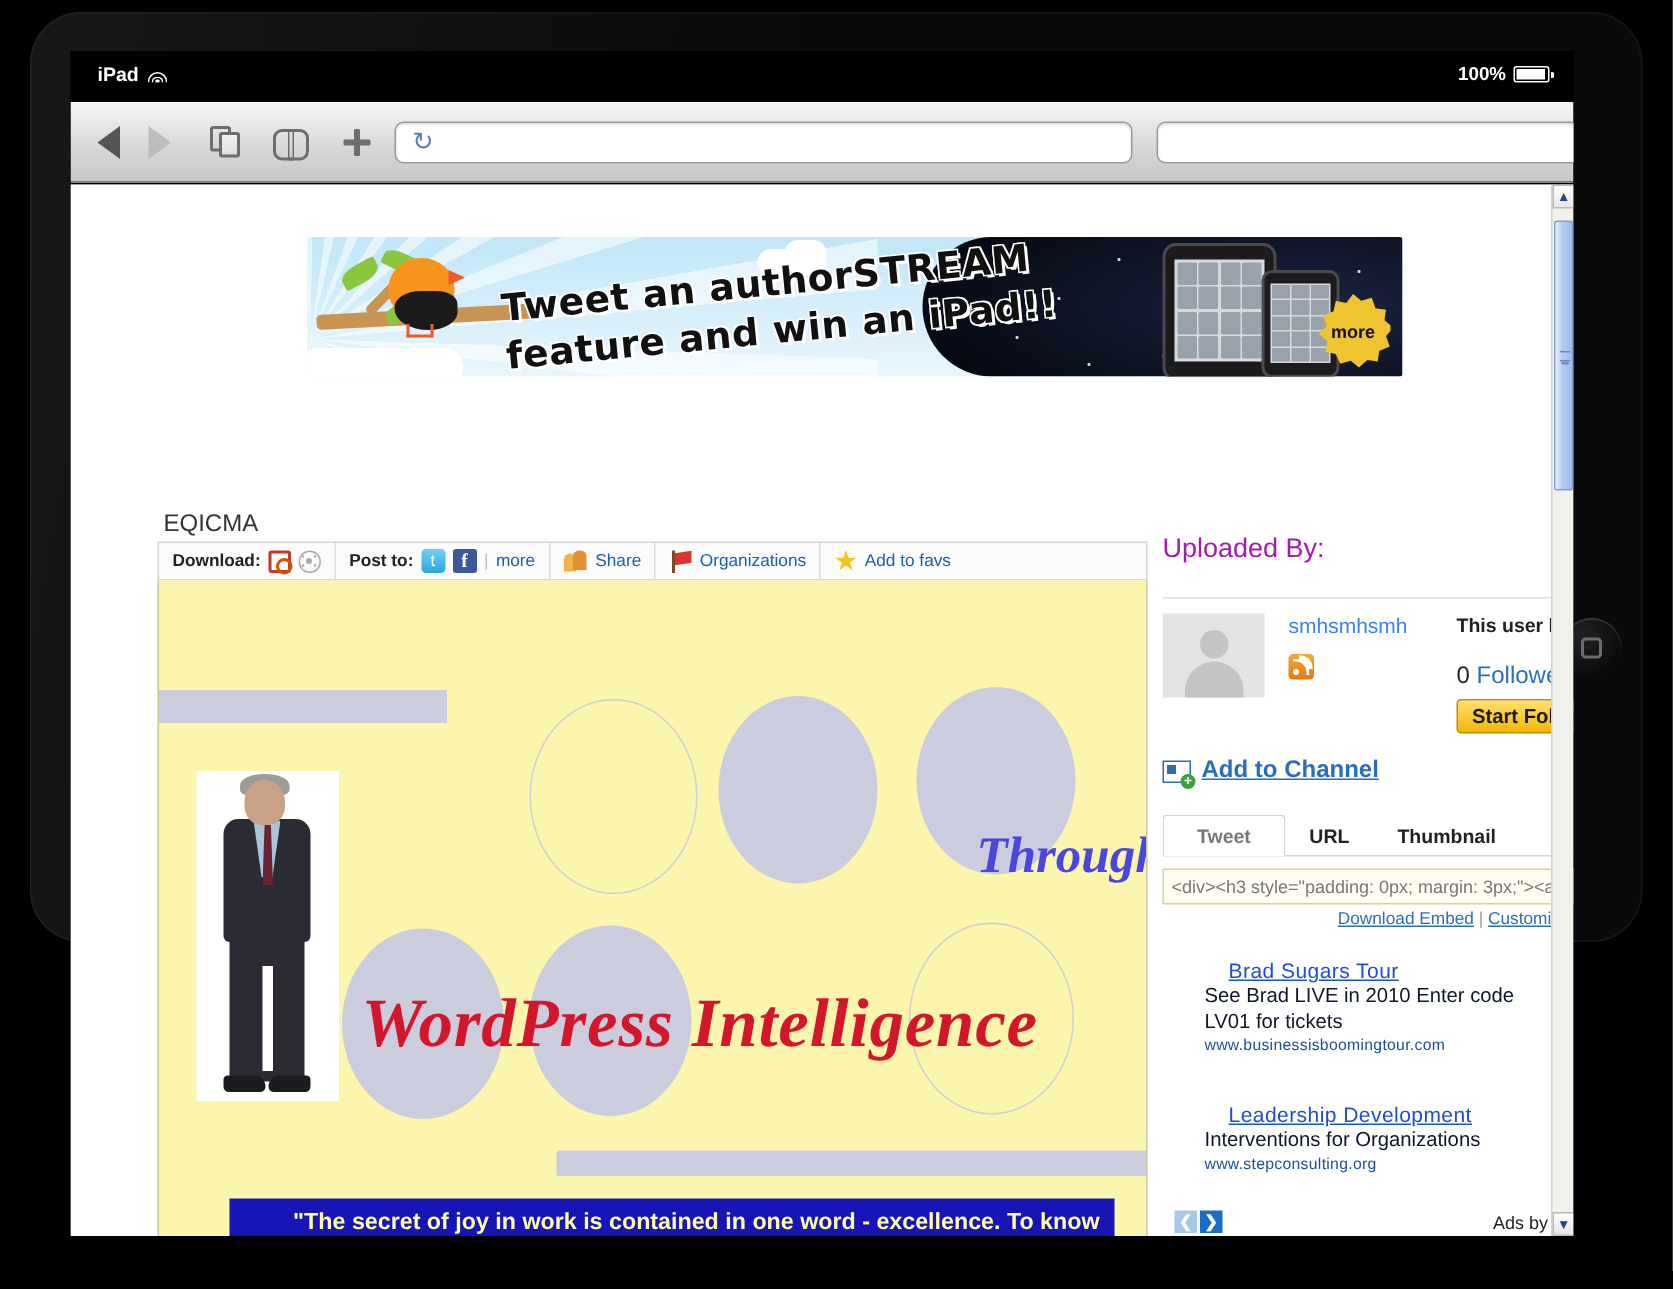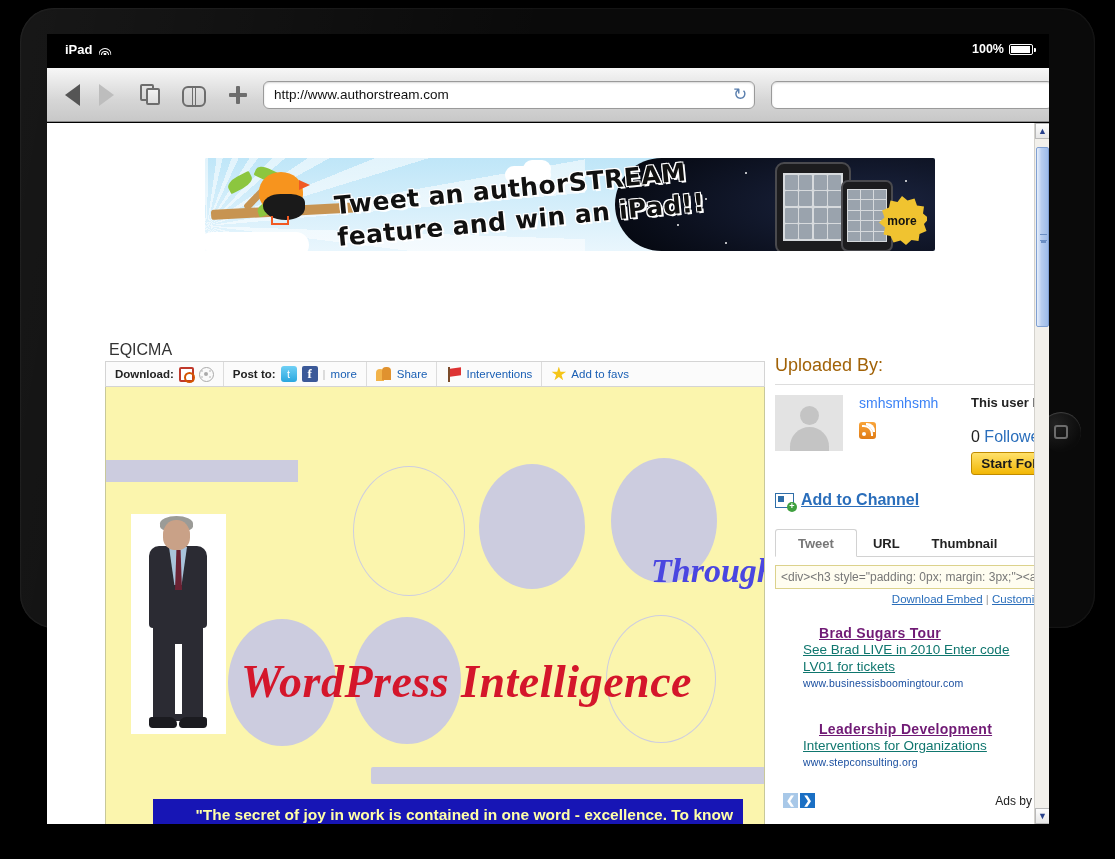--- a/index.html
+++ b/index.html
@@ -429,22 +429,22 @@
     text-align: right;
   }
 
   
   #sidebar {
     position: absolute; left: 728px; top: 232px;
     width: 314px;
     font-family: "Liberation Sans", sans-serif;
   }
   .sb-h {
-    font-size: 18px; color: #a16207;
-    padding-bottom: 8px;
+    font-size: 18px; color: #a21caf;
+    padding-bottom: 22px;
     border-bottom: 1px solid #ddd;
     width: 311px;
   }
   #uploader-row { display: flex; margin-top: 10px; }
   .avatar {
     width: 68px; height: 56px; background: #e3e3e3;
     position: relative; overflow: hidden; flex: none;
   }
   .avatar .head { position: absolute; left: 25px; top: 11px; width: 19px; height: 19px; border-radius: 50%; background: #c4c4c4; }
   .avatar .body { position: absolute; left: 15px; top: 32px; width: 39px; height: 28px; border-radius: 20px 20px 0 0; background: #c4c4c4; }
@@ -533,24 +533,24 @@
     margin-top: 4px; text-align: right; width: 311px;
     font-size: 11.5px; color: #999;
   }
   #embed-links a { color: #2a6ebb; text-decoration: underline; }
 
   .ad {
     margin-top: 20px;
     padding-left: 28px;
   }
   .ad-title {
-    font-size: 14px; font-weight: bold; color: #701a75;
+    font-size: 14px; font-weight: normal; color: #1d4ed8;
     text-decoration: underline; letter-spacing: .3px; padding-left: 16px;
   }
-  .ad-line { font-size: 13.5px; color: #0f766e; line-height: 17px; text-decoration: underline; }
+  .ad-line { font-size: 13.5px; color: #0f172a; line-height: 17px; }
   .ad-url  { font-size: 10.5px; color: #1a4fa0; margin-top: 2px; letter-spacing: .2px; }
 
   #ads-footer {
     margin-top: 22px;
     display: flex; align-items: center; justify-content: space-between;
     padding-left: 8px; width: 311px;
   }
   .ad-navs { display: flex; gap: 2px; }
   .ad-nav {
     width: 15px; height: 15px;
@@ -647,21 +647,20 @@
             <span></span>
           </span>
       </div>
       <div class="nav-btn" style="margin-left:10px;">
         <span class="book-icon"></span>
       </div>
       <div class="nav-btn" style="margin-left:10px;">
         <span class="plus-icon"></span>
       </div>
       <div id="urlbar">
-        <span id="urlbar-text">http://www.authorstream.com</span>
         <span class="reload-icon">↻</span>
       </div>
       <div id="searchbar" title=""></div>
     </div>
 
     <div id="page">
       <div id="page-inner">
 
         <div id="banner">
           <div class="rays"></div>
@@ -754,21 +753,21 @@
               <span class="ab-link">more</span>
             </div>
             <div class="ab-sep"></div>
             <div class="ab-group">
               <span class="icn icn-share"></span>
               <span class="ab-link">Share</span>
             </div>
             <div class="ab-sep"></div>
             <div class="ab-group">
               <span class="icn icn-flag"></span>
-              <span class="ab-link">Interventions</span>
+              <span class="ab-link">Organizations</span>
             </div>
             <div class="ab-sep"></div>
             <div class="ab-group">
               <span class="icn icn-star"></span>
               <span class="ab-link">Add to favs</span>
             </div>
           </div>
 
           <div id="slide">
             <div class="bar-top"></div>

